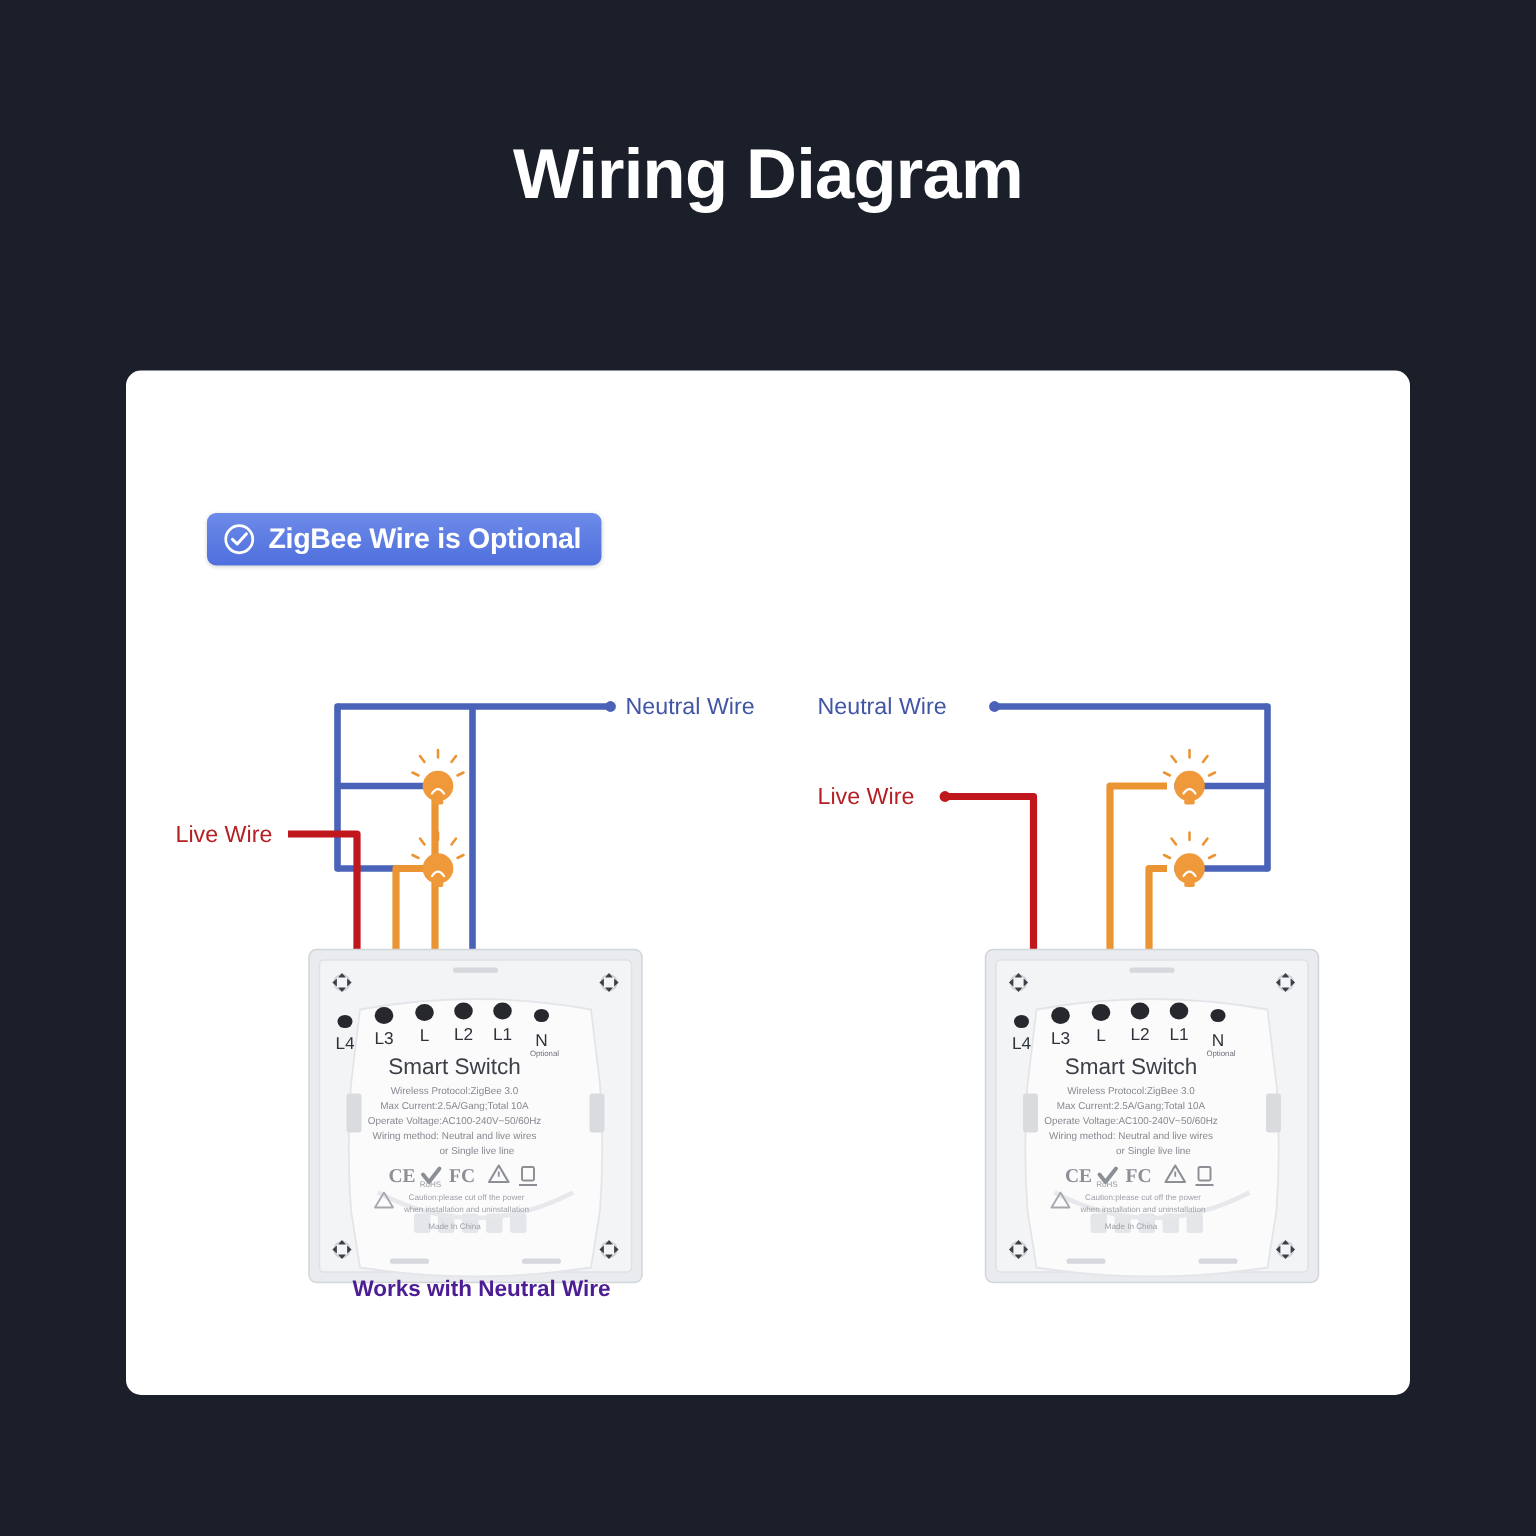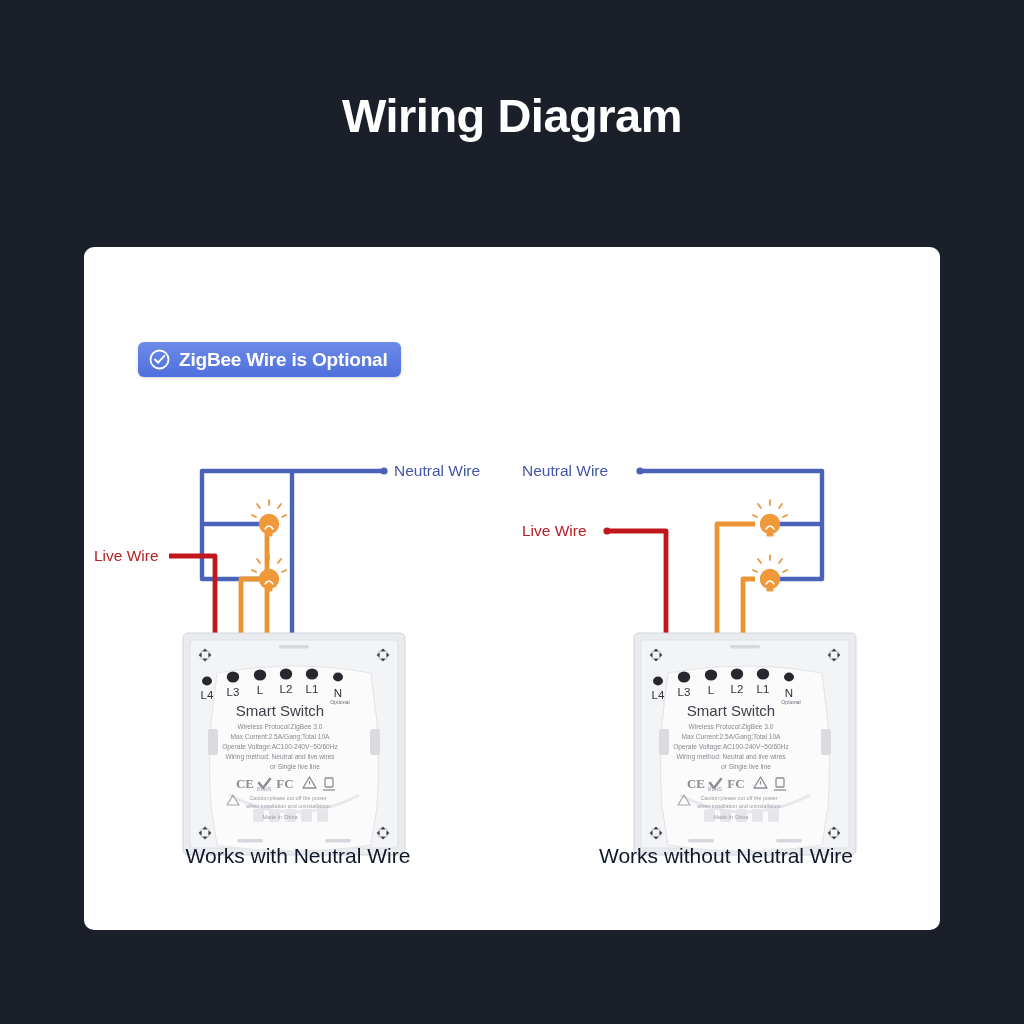--- a/index.html
+++ b/index.html
@@ -53,34 +53,34 @@
   }
   #badge .bdg-label {
     color: #ffffff;
     font-size: 19px;
     font-weight: bold;
     letter-spacing: -0.2px;
     white-space: nowrap;
   }
 
   
-  .pane { position: absolute; top: 180px; width: 428px; height: 503px; }
+  .pane { position: absolute; top: 180px; width: 428px; height: 503px; margin-left: 23px; }
   #pane-left  { left: 0; }
   #pane-right { left: 428px; }
 
   .pane svg { position: absolute; left: 0; top: 0; }
 
   .cap {
     position: absolute;
     bottom: 62px;
     width: 100%;
     text-align: center;
-    font-size: 21px;
-    font-weight: normal;
-    color: #0f172a;
+    font-size: 15px;
+    font-weight: bold;
+    color: #4c1d95;
   }
 
   
   .lbl-neutral { fill: #4256a6; font-size: 15.5px; font-family: "Liberation Sans", sans-serif; }
   .lbl-live    { fill: #b52025; font-size: 15.5px; font-family: "Liberation Sans", sans-serif; }
 
   
   .sw-title  { fill: #3d4048; font-size: 15px; font-family: "Liberation Sans", sans-serif; text-anchor: middle; }
   .sw-term   { fill: #2f323a; font-size: 11.5px; font-family: "Liberation Sans", sans-serif; text-anchor: middle; }
   .sw-termsm { fill: #6a6d76; font-size: 5.2px; font-family: "Liberation Sans", sans-serif; text-anchor: middle; }
@@ -446,16 +446,15 @@
 
         <g>
           <path d="M44 172 l6 -10 l6 10 z" fill="none" stroke="#a6a8ae" stroke-width="1.2" stroke-linejoin="round"></path>
           <text class="sw-caut" x="105" y="167">Caution:please cut off the power</text>
           <text class="sw-caut" x="105" y="175">when installation and uninstallation</text>
         </g>
         <text class="sw-caut" x="97" y="186">Made In China</text>
       </g>
     </svg>
 
-    <div class="cap">Works without Neutral Wire</div>
   </div>
 
 </div>
 
 </body></html>

